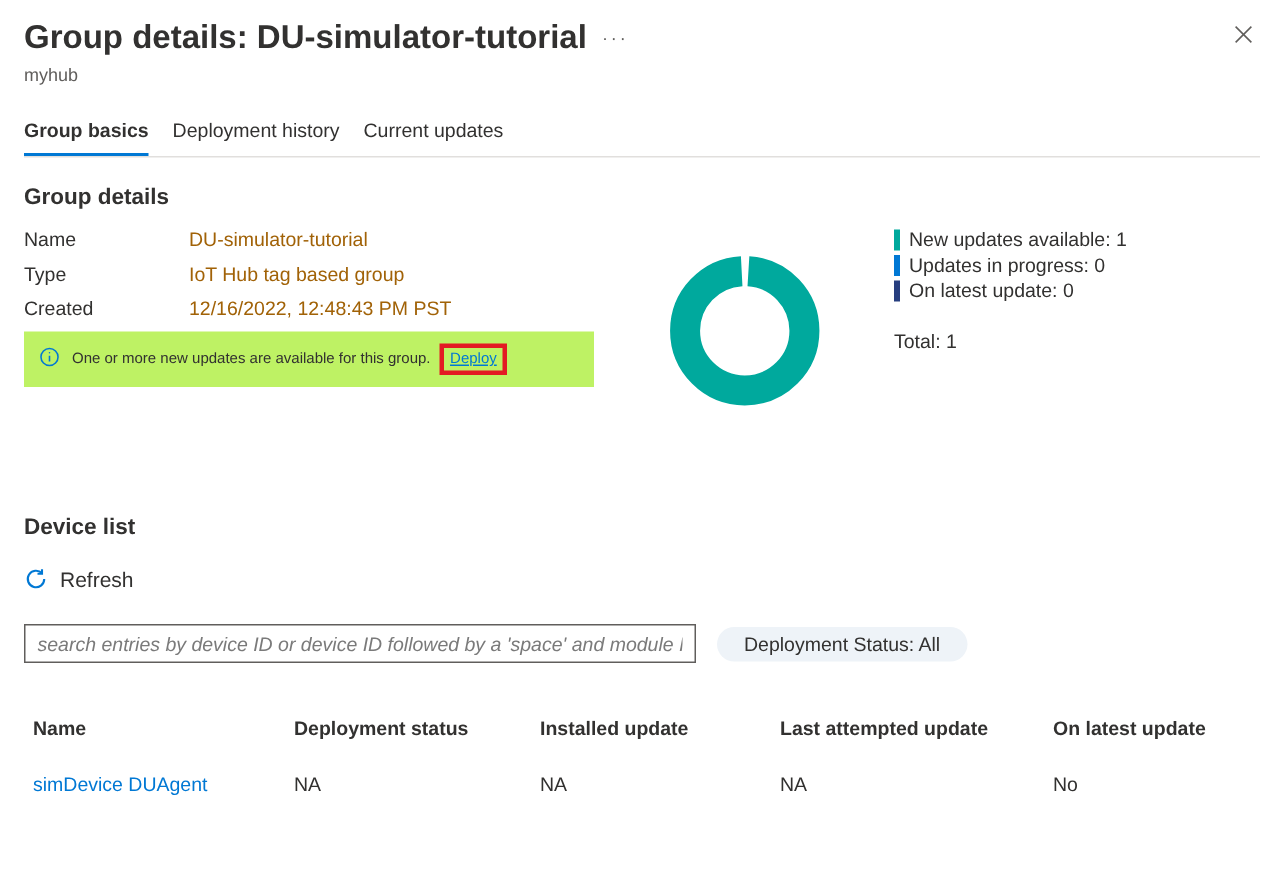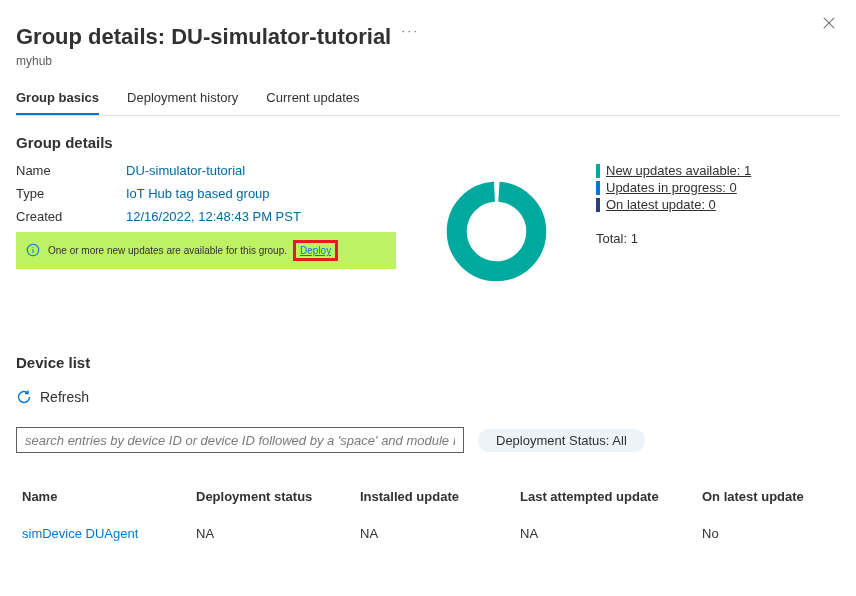--- a/index.html
+++ b/index.html
@@ -22,21 +22,20 @@
     }
     .header-left {
       display: flex;
       align-items: center;
       gap: 10px;
     }
     .page-title {
       font-size: 22px;
       font-weight: 600;
       color: #323130;
-      margin-top: 12px;
     }
     .more-icon {
       color: #605e5c;
       letter-spacing: 2px;
       font-size: 12px;
       cursor: pointer;
     }
     .close-icon {
       color: #605e5c;
       cursor: pointer;
@@ -47,21 +46,21 @@
       height: 14px;
       stroke: #605e5c;
     }
     .subtitle {
       font-size: 12px;
       color: #605e5c;
       margin-bottom: 16px;
     }
     .tabs {
       display: flex;
-      gap: 28px;
+      gap: 16px;
       border-bottom: 1px solid #e1dfdd;
       margin-bottom: 18px;
     }
     .tab {
       font-size: 13px;
       color: #323130;
       padding: 6px 0 8px 0;
       cursor: pointer;
       border-bottom: 2px solid transparent;
     }
@@ -85,21 +84,21 @@
     .kv {
       display: flex;
       font-size: 13px;
       margin-bottom: 8px;
     }
     .kv-label {
       width: 110px;
       color: #323130;
     }
     .kv-value {
-      color: #0369a1;
+      color: #a16207;
     }
     .info-banner {
       display: flex;
       align-items: center;
       gap: 8px;
       background: #bef264;
       padding: 8px 10px;
       font-size: 10px;
       color: #323130;
       margin-top: 8px;
@@ -134,21 +133,20 @@
     .legend-area {
       flex: 1;
       padding-top: 0;
     }
     .legend-item {
       display: flex;
       align-items: center;
       gap: 6px;
       font-size: 13px;
       margin-bottom: 2px;
-      text-decoration: underline;
     }
     .legend-swatch {
       width: 4px;
       height: 14px;
     }
     .sw-new { background: #00a99d; }
     .sw-progress { background: #0078d4; }
     .sw-latest { background: #273e7f; }
     .legend-total {
       font-size: 13px;

